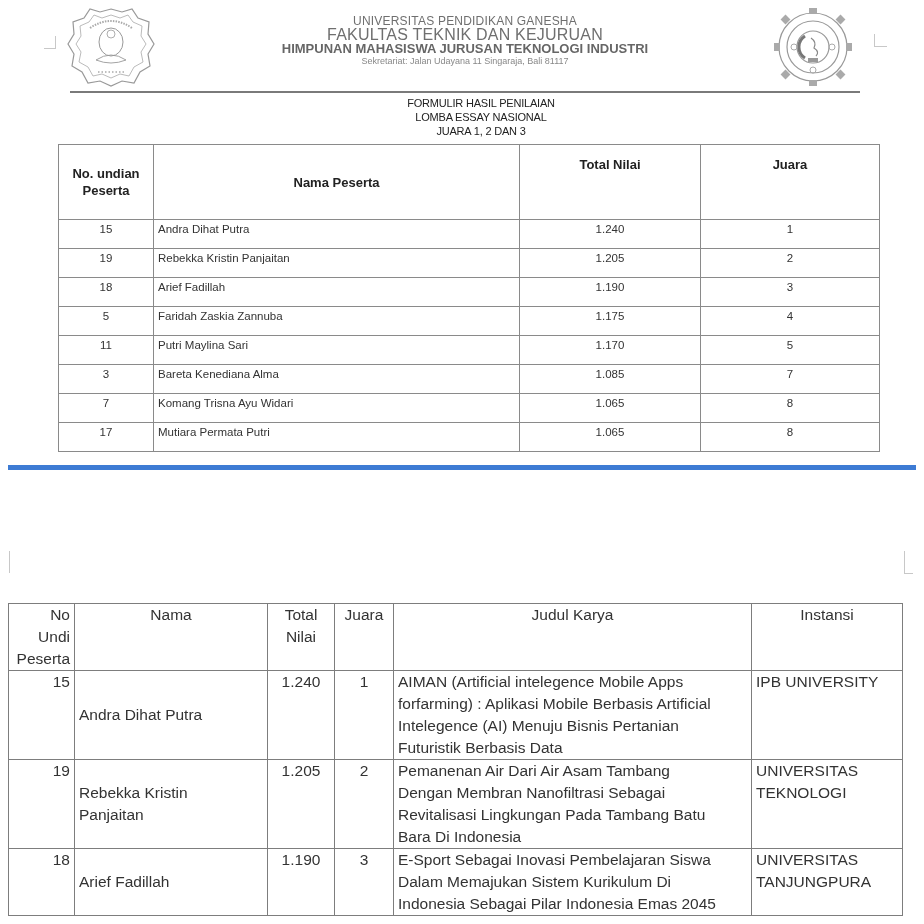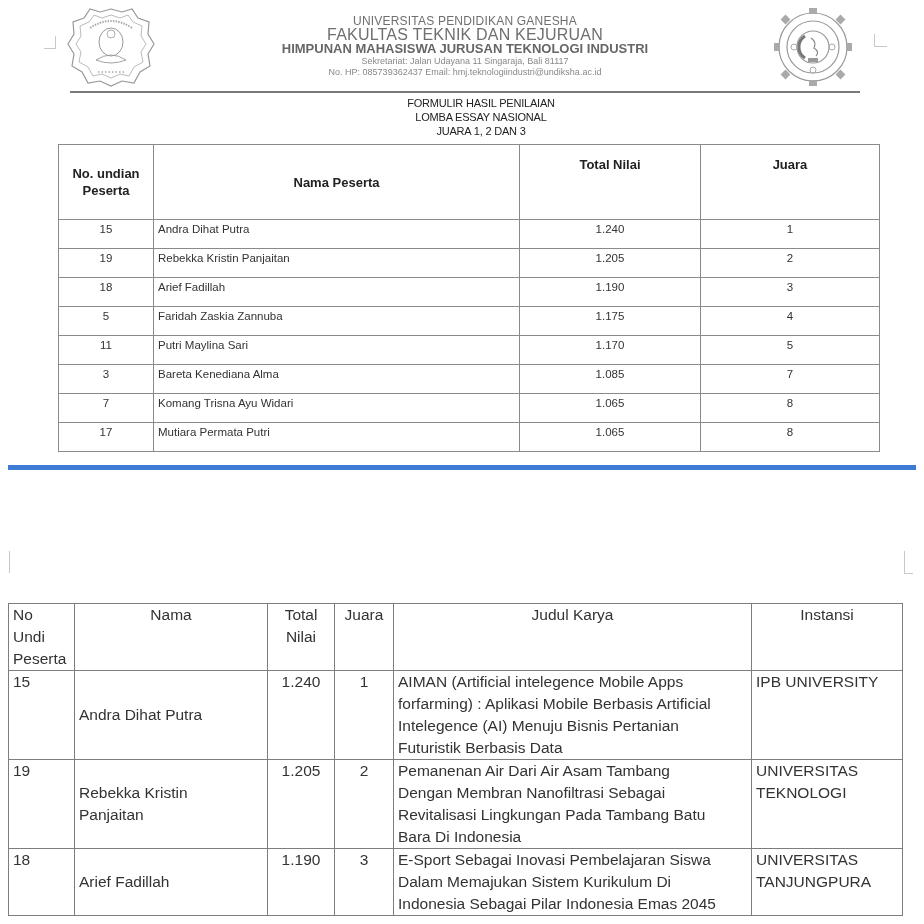--- a/index.html
+++ b/index.html
@@ -45,21 +45,21 @@
   .rank-clip { position:absolute; left:0; top:0; width:924px; height:458px; overflow:hidden; }
 
   .blue-divider { position:absolute; left:8px; top:465px; width:908px; height:5px; background:#3d7bd4; }
 
   
   table.winners { position:absolute; left:8px; top:603px; border-collapse:collapse;
                   font-size:15.5px; color:#333; }
   table.winners th, table.winners td { border:1px solid #7d7d7d; padding:0 4px; }
   table.winners th { font-weight:normal; vertical-align:top; text-align:center; line-height:22px; height:66px; }
   table.winners td { vertical-align:top; line-height:22px; }
-  table.winners .w-no { width:57px; text-align:left; }
+  table.winners .w-no { width:57px; text-align:right; }
   table.winners .w-name { width:184px; }
   table.winners th.w-name { text-align:center; }
   table.winners td.w-name { vertical-align:middle; }
   table.winners .w-tot { width:58px; text-align:center; }
   table.winners .w-ju { width:50px; text-align:center; }
   table.winners .w-judul { width:349px; }
   table.winners th.w-judul { text-align:center; }
   table.winners .w-inst { width:142px; }
   table.winners th.w-inst { text-align:center; }
   table.winners tr.r1 td { height:88px; }
@@ -85,21 +85,20 @@
     <path d="M30 54 Q45 44 60 54 Q45 60 30 54 Z" fill="none" stroke="#999" stroke-width="0.9"></path>
     <path d="M24 22 Q45 8 66 22" fill="none" stroke="#aaa" stroke-width="2" stroke-dasharray="1.5 1.2"></path>
     <path d="M32 66 L58 66" stroke="#aaa" stroke-width="1.5" stroke-dasharray="1.5 2"></path>
   </svg>
 
   <div class="letterhead">
     <div class="lh-line1">UNIVERSITAS PENDIDIKAN GANESHA</div>
     <div class="lh-line2">FAKULTAS TEKNIK DAN KEJURUAN</div>
     <div class="lh-line3">HIMPUNAN MAHASISWA JURUSAN TEKNOLOGI INDUSTRI</div>
     <div class="lh-line4">Sekretariat: Jalan Udayana 11 Singaraja, Bali 81117</div>
-    <div class="lh-line5">No. HP: 085739362437 Email: hmj.teknologiindustri@undiksha.ac.id</div>
   </div>
 
   <svg class="logo logo-right" viewBox="0 0 86 82">
     <g fill="none" stroke="#999" stroke-width="1.2">
       <circle cx="43" cy="41" r="34"></circle>
       <circle cx="43" cy="41" r="26"></circle>
       <circle cx="43" cy="41" r="16"></circle>
     </g>
     <g fill="#aaa">
       <rect x="39" y="2" width="8" height="6"></rect>

